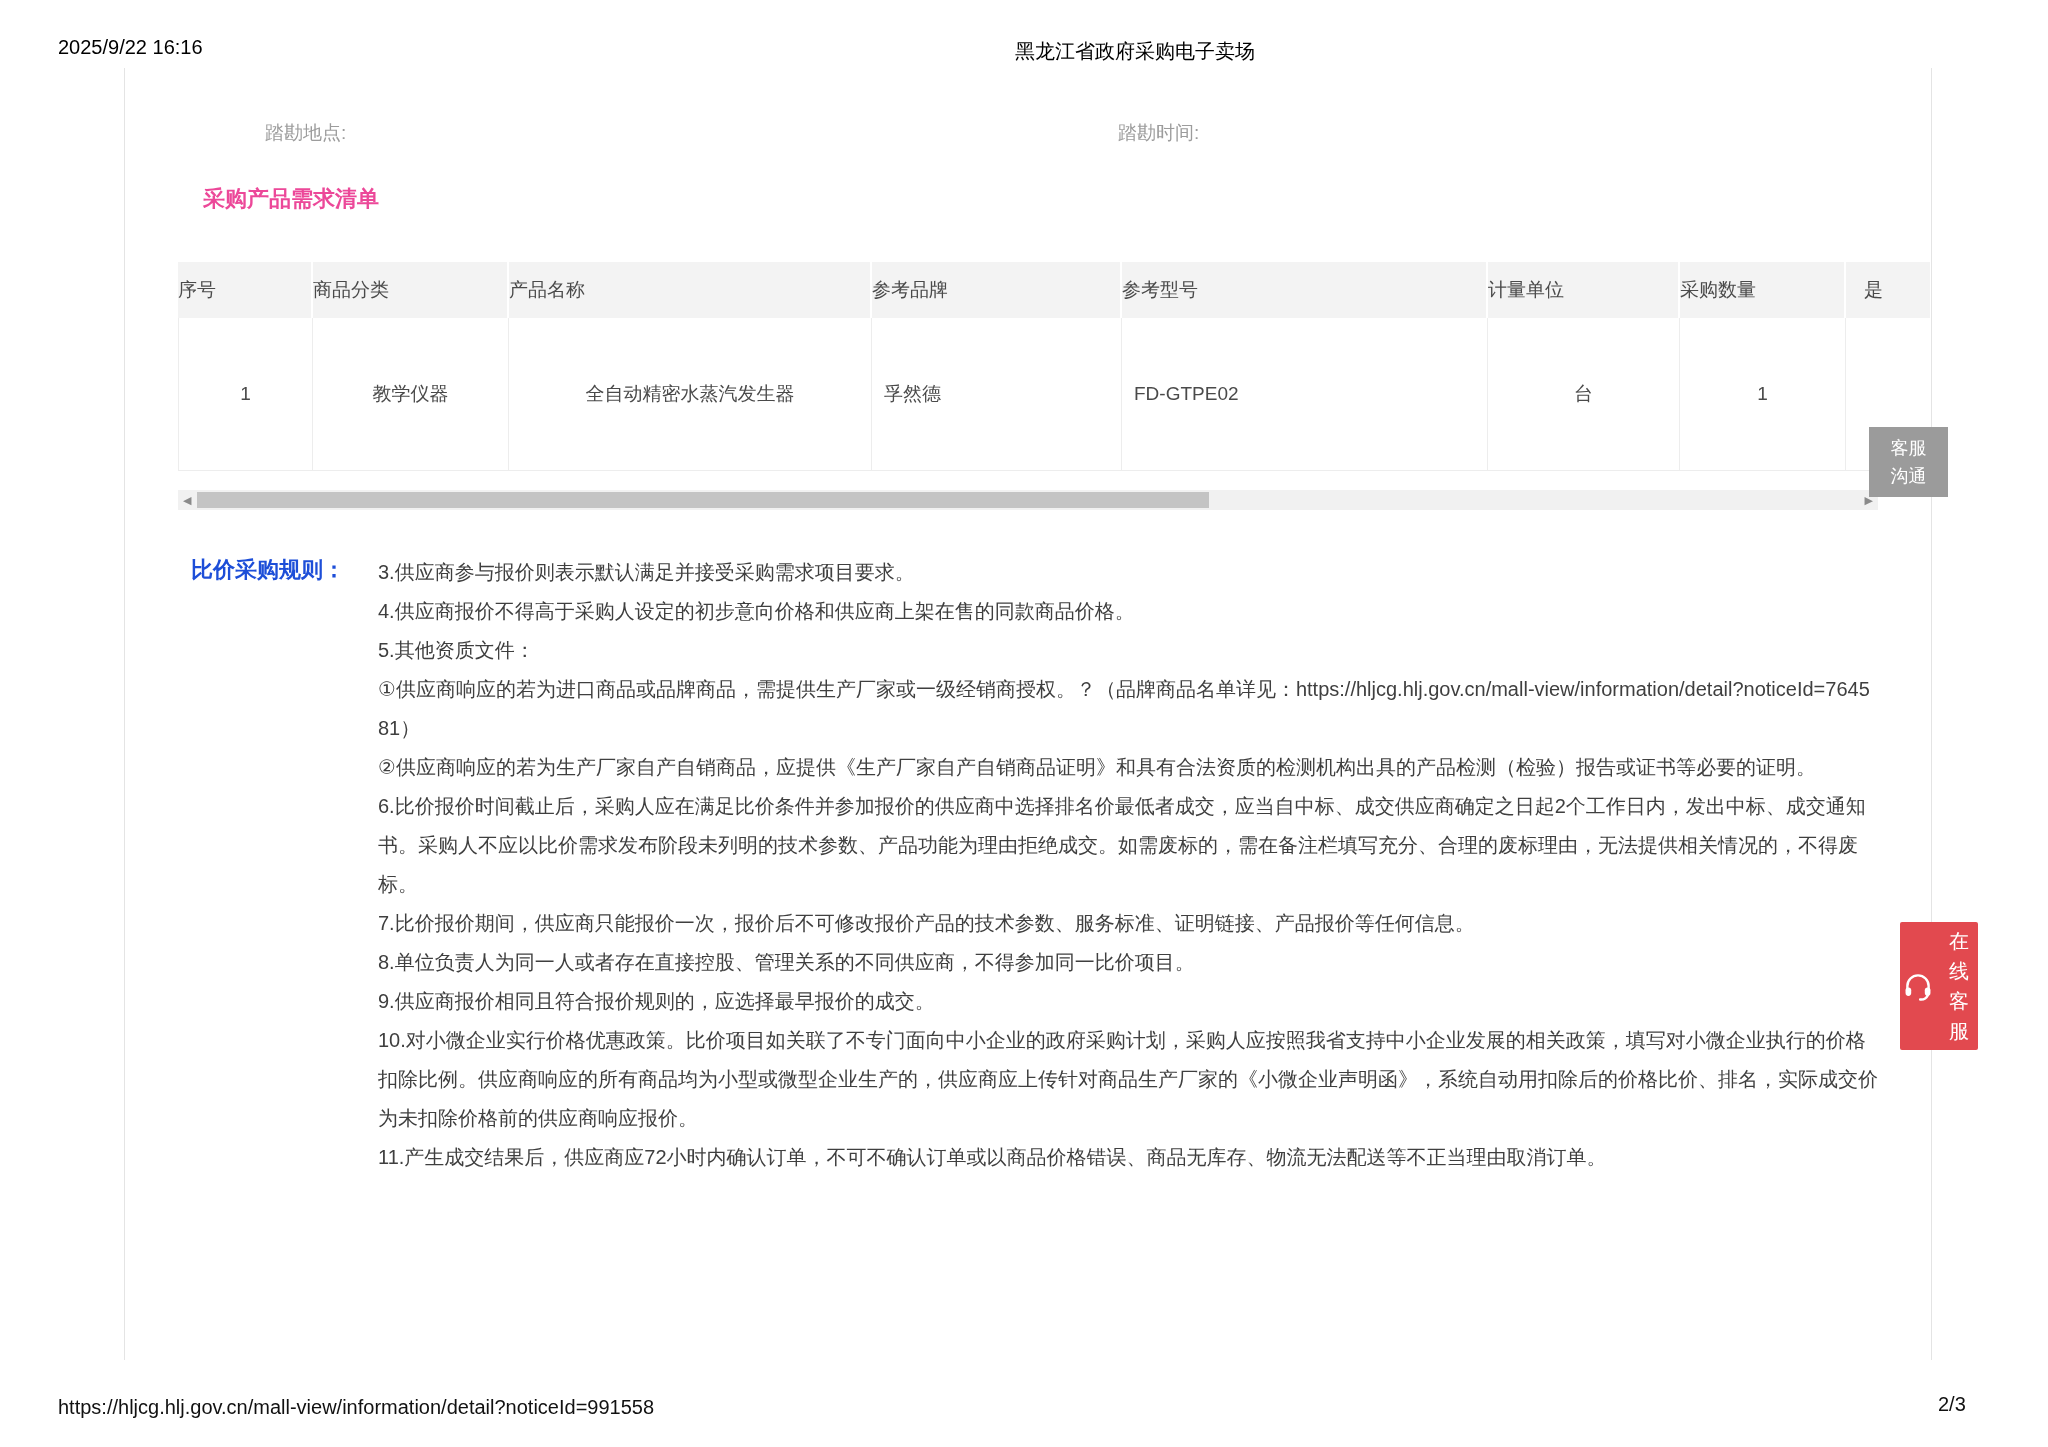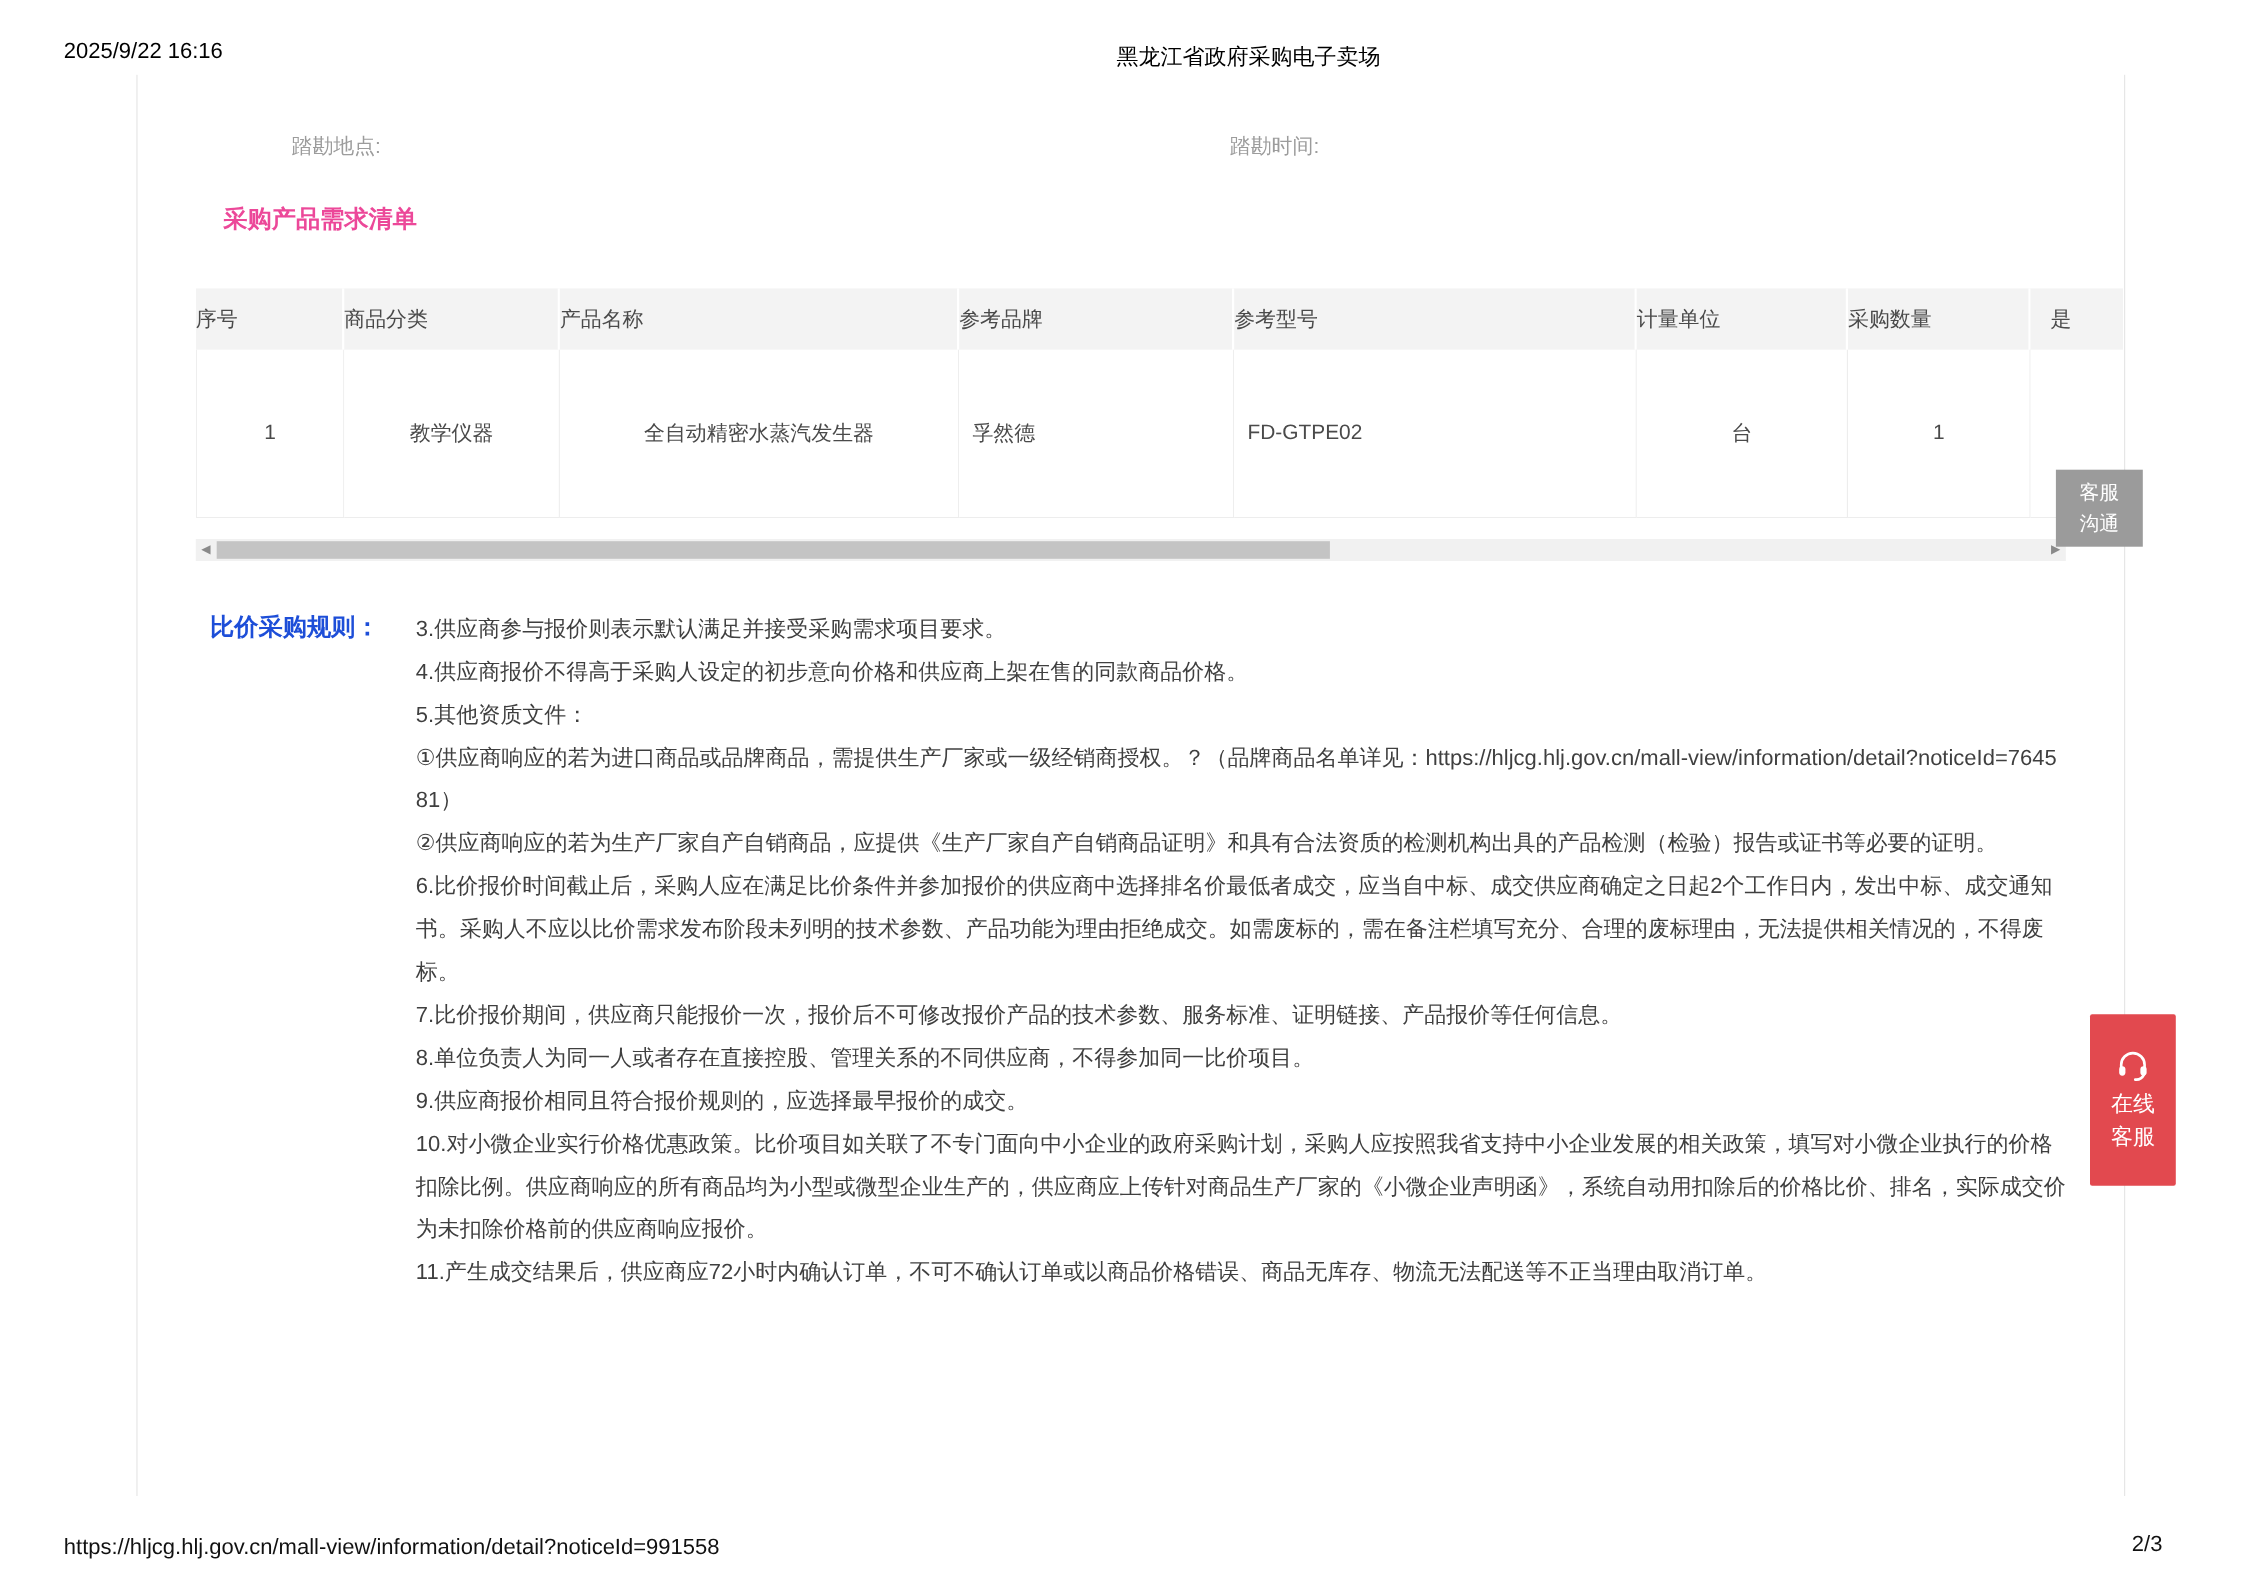--- a/index.html
+++ b/index.html
@@ -49,22 +49,22 @@
   .rules-label{position:absolute;left:191px;top:555px;font-size:22px;font-weight:bold;color:#1d4ed8;white-space:nowrap;}
   .rules-body{position:absolute;left:378px;top:553px;width:1502px;}
   .rules-body p{margin:0;font-size:20px;line-height:39px;color:#3f3f3f;word-break:break-all;}
   
   .chat-badge{
     position:absolute;left:1869px;top:427px;width:79px;height:70px;background:#9b9b9b;
     color:#fff;font-size:18px;line-height:28px;text-align:center;
     display:flex;flex-direction:column;justify-content:center;cursor:pointer;
   }
   .online-service{
-    position:absolute;left:1900px;top:922px;width:78px;height:156px;background:#e2494f;
-    color:#fff;display:flex;flex-direction:column;align-items:center;justify-content:center;
+    position:absolute;left:1900px;top:922px;width:78px;height:128px;background:#e2494f;
+    color:#fff;display:flex;flex-direction:row;align-items:center;justify-content:center;
     gap:4px;cursor:pointer;border-radius:2px;
   }
   .online-service .label{font-size:20px;line-height:30px;text-align:center;white-space:pre-line;}
   
   .print-url{position:absolute;left:58px;top:1396px;font-size:20px;color:#111;}
   .print-page-num{position:absolute;left:1938px;top:1393px;font-size:20px;color:#111;}
 </style>
 </head>
 <body>
 

